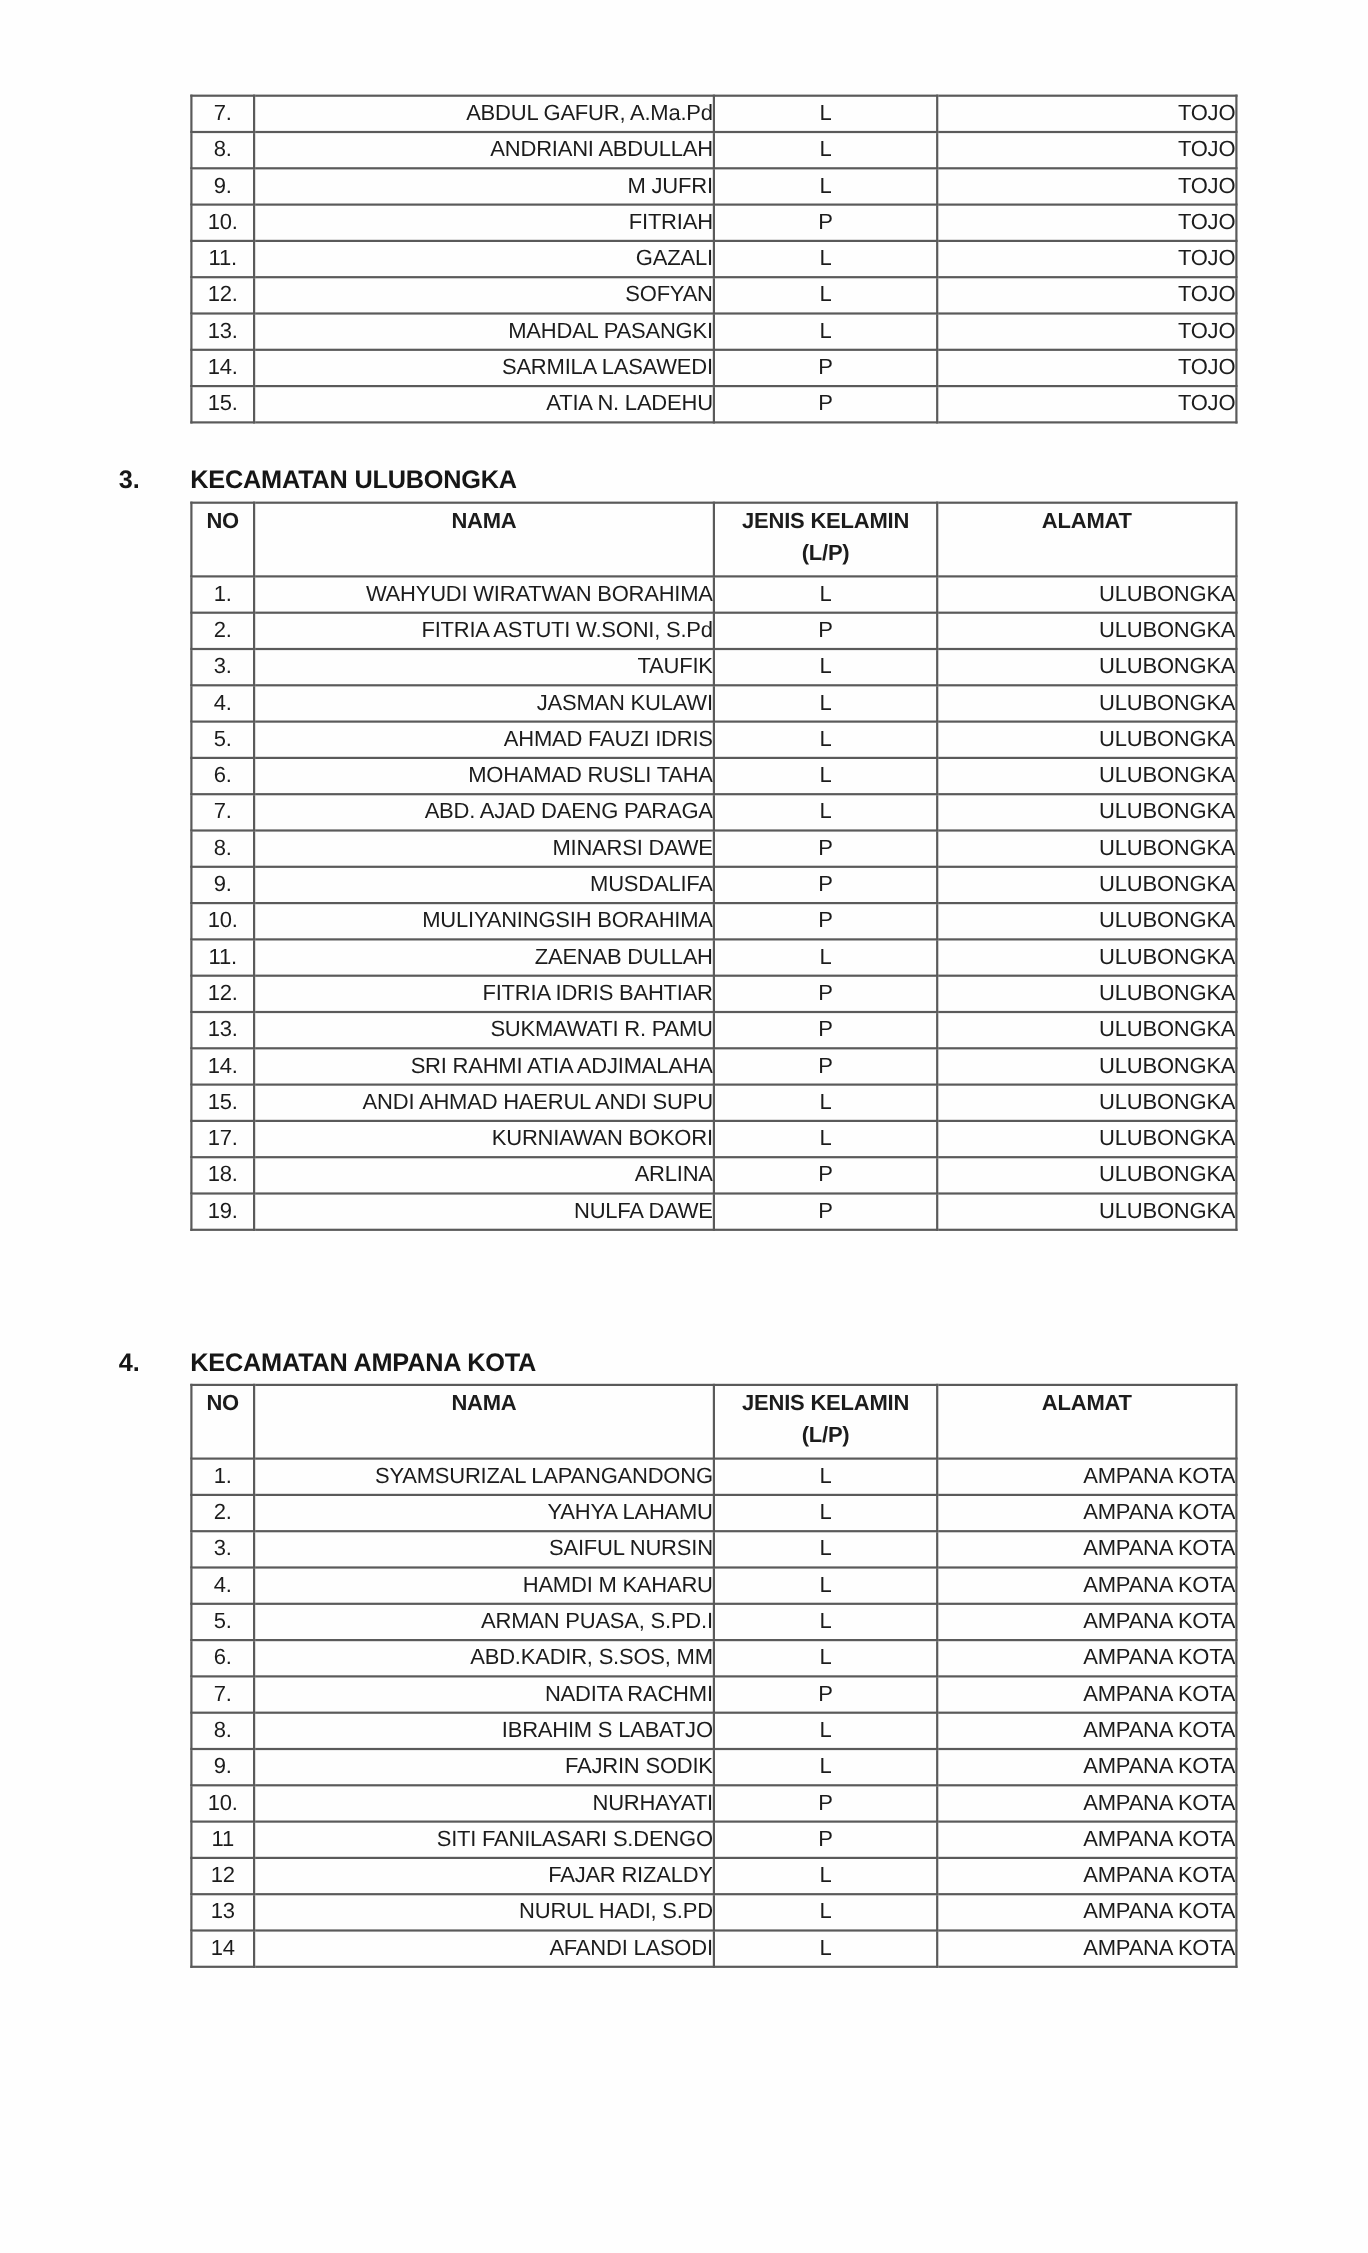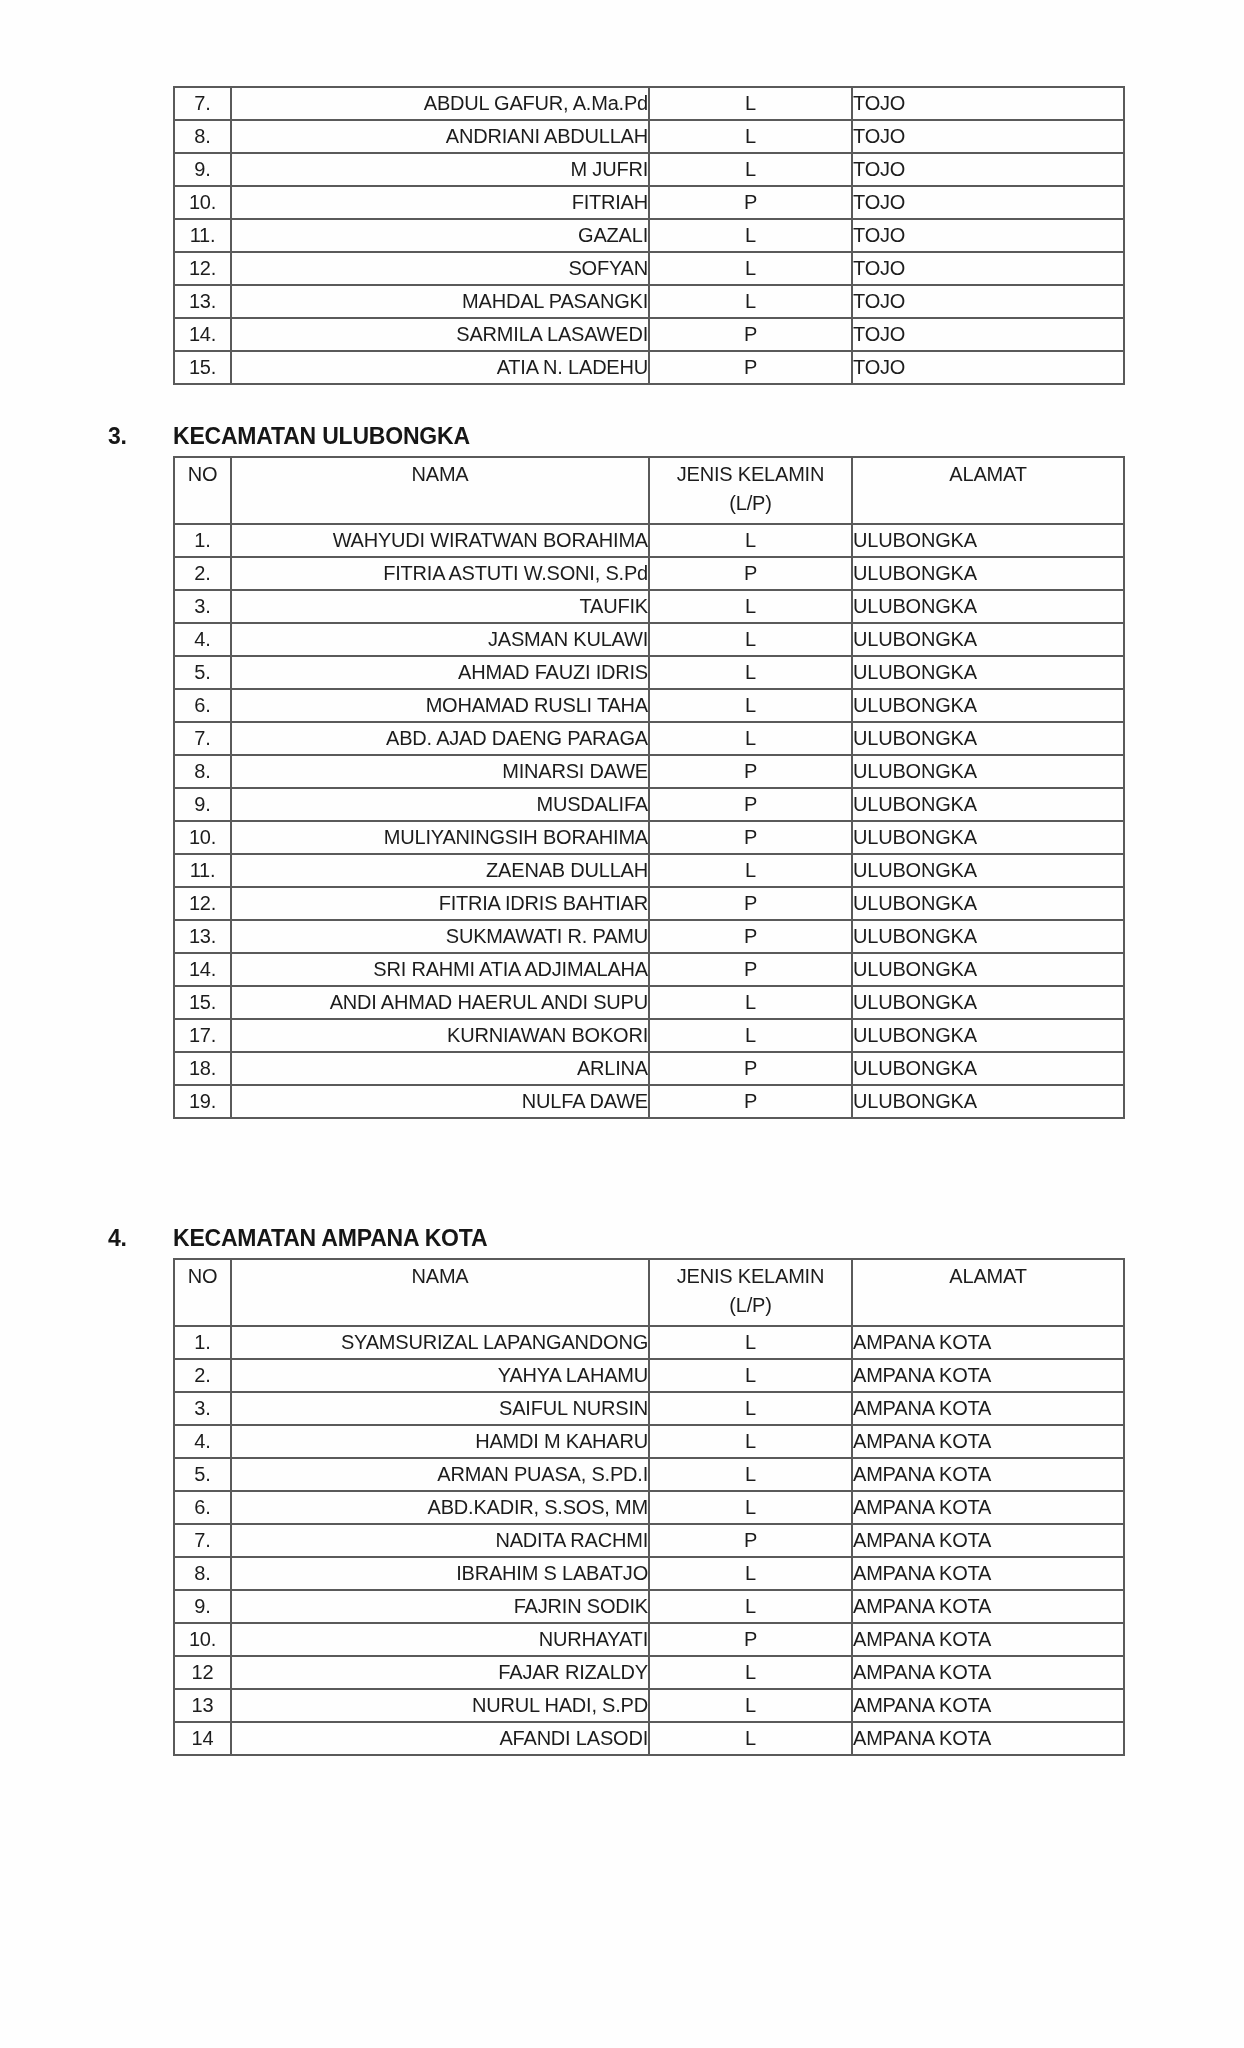--- a/index.html
+++ b/index.html
@@ -28,25 +28,25 @@
     white-space:nowrap;
   }
   table.doc-table tbody td{height:31px;vertical-align:middle;}
   col.c-no{width:57px;}
   col.c-nama{width:418px;}
   col.c-jk{width:203px;}
   col.c-alamat{width:272px;}
   .col-no{text-align:center;}
   .col-nama{text-align:right;padding-left:13px !important;}
   .col-jk{text-align:center;}
-  .col-alamat{text-align:left;}
+  .col-alamat{text-align:right;}
   thead th{
     height:60px;
     vertical-align:top;
-    font-weight:400;
+    font-weight:700;
     text-align:center;
     padding-top:5px !important;
   }
   thead .hdr-line2{margin-top:6px;}
   #tbl-top{top:86px;}
   #tbl-ulubongka{top:456px;}
   #tbl-ampana{top:1258px;}
   .section-heading{
     position:absolute;
     left:108px;
@@ -345,20 +345,26 @@
           <td class="col-jk">L</td>
           <td class="col-alamat">AMPANA KOTA</td>
         </tr>
         <tr>
           <td class="col-no">10.</td>
           <td class="col-nama">NURHAYATI</td>
           <td class="col-jk">P</td>
           <td class="col-alamat">AMPANA KOTA</td>
         </tr>
         <tr>
+          <td class="col-no">11</td>
+          <td class="col-nama">SITI FANILASARI S.DENGO</td>
+          <td class="col-jk">P</td>
+          <td class="col-alamat">AMPANA KOTA</td>
+        </tr>
+        <tr>
           <td class="col-no">12</td>
           <td class="col-nama">FAJAR RIZALDY</td>
           <td class="col-jk">L</td>
           <td class="col-alamat">AMPANA KOTA</td>
         </tr>
         <tr>
           <td class="col-no">13</td>
           <td class="col-nama">NURUL HADI, S.PD</td>
           <td class="col-jk">L</td>
           <td class="col-alamat">AMPANA KOTA</td>

